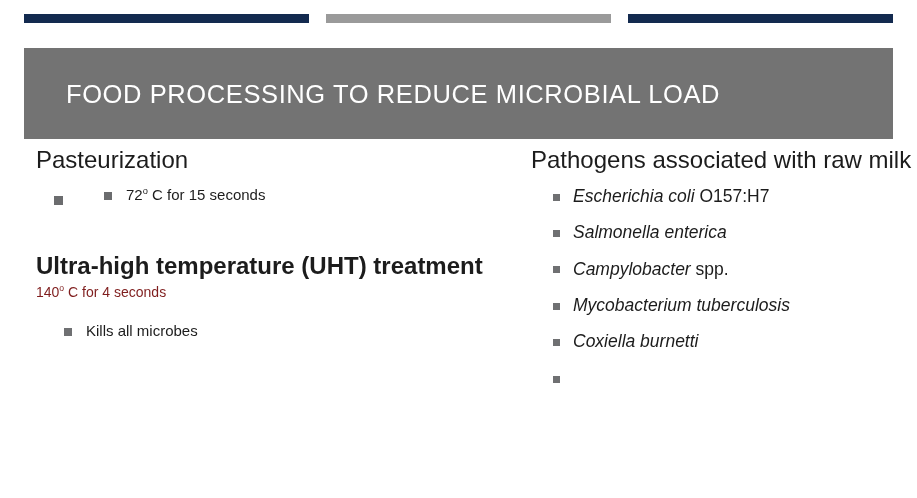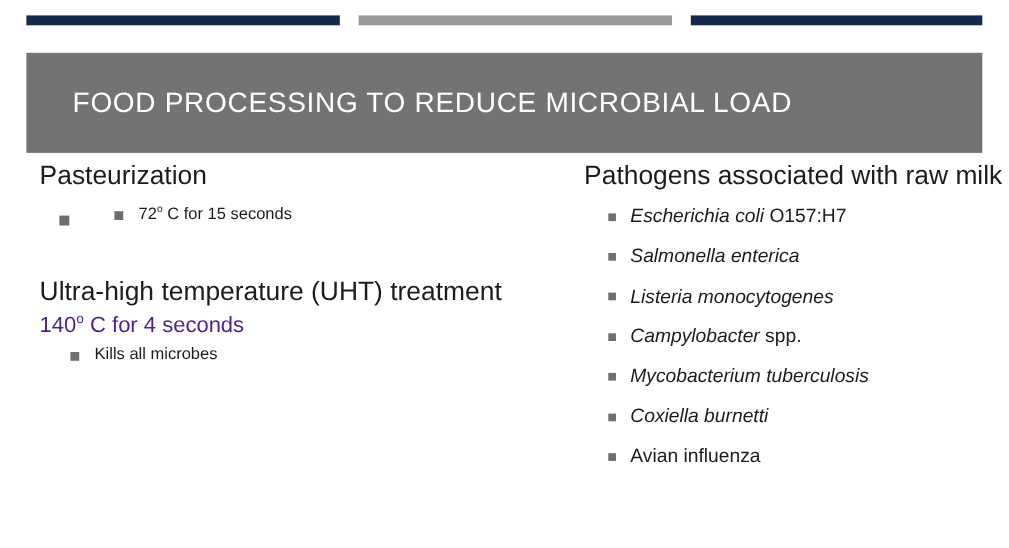--- a/index.html
+++ b/index.html
@@ -81,23 +81,23 @@
   .head1 {
     color: #1c1c1c;
     font-size: 24px;
     font-weight: 400;
     margin: 0 0 10px 0;
     line-height: 1.2;
   }
   .head1.tight { margin-bottom: 2px; }
 
   .subline {
-    color: #4c1d95;
-    font-size: 20px;
-    margin: 0 0 4px 0;
+    color: #7f1d1d;
+    font-size: 14px;
+    margin: 0 0 20px 0;
     line-height: 1.25;
   }
 
   ul.lvl1 {
     list-style: none;
     margin: 0;
     padding: 0 0 0 18px;
   }
   ul.lvl2 {
     list-style: none;
@@ -133,21 +133,21 @@
     font-size: 17.5px;
     margin-bottom: 14px;
     padding-left: 20px;
   }
   li.right-item .sq { width: 7px; height: 7px; top: 0.5em; background: #6f7072; }
 
   .ital { font-style: italic; }
 
   .sup { font-size: 0.62em; vertical-align: super; }
 
-  .mt-big { margin-top: 48px; }
+  .mt-big { margin-top: 48px; font-weight: bold; }
   .mt-mid { margin-top: 14px; }
 </style>
 </head>
 <body>
 
 <div class="slide">
 
   <div class="topbars">
     <div class="topbar-seg seg-dark"></div>
     <div class="topbar-seg seg-gap"></div>
@@ -200,36 +200,36 @@
         <li class="item right-item">
           <span class="sq"></span>
           <span class="ital">Escherichia coli</span><span> O157:H7</span>
         </li>
         <li class="item right-item">
           <span class="sq"></span>
           <span class="ital">Salmonella enterica</span><span></span>
         </li>
         <li class="item right-item">
           <span class="sq"></span>
-          <span class="ital">Listeria monocytogenes</span><span></span>
+          <span></span>
         </li>
         <li class="item right-item">
           <span class="sq"></span>
           <span class="ital">Campylobacter</span><span> spp.</span>
         </li>
         <li class="item right-item">
           <span class="sq"></span>
           <span class="ital">Mycobacterium tuberculosis</span><span></span>
         </li>
         <li class="item right-item">
           <span class="sq"></span>
           <span class="ital">Coxiella burnetti</span><span></span>
         </li>
         <li class="item right-item">
           <span class="sq"></span>
-          <span class="ital"></span><span>Avian influenza</span>
+          <span class="ital"></span>
         </li>
       </ul>
 
     </div>
 
   </div>
 </div>
 
 </body></html>

